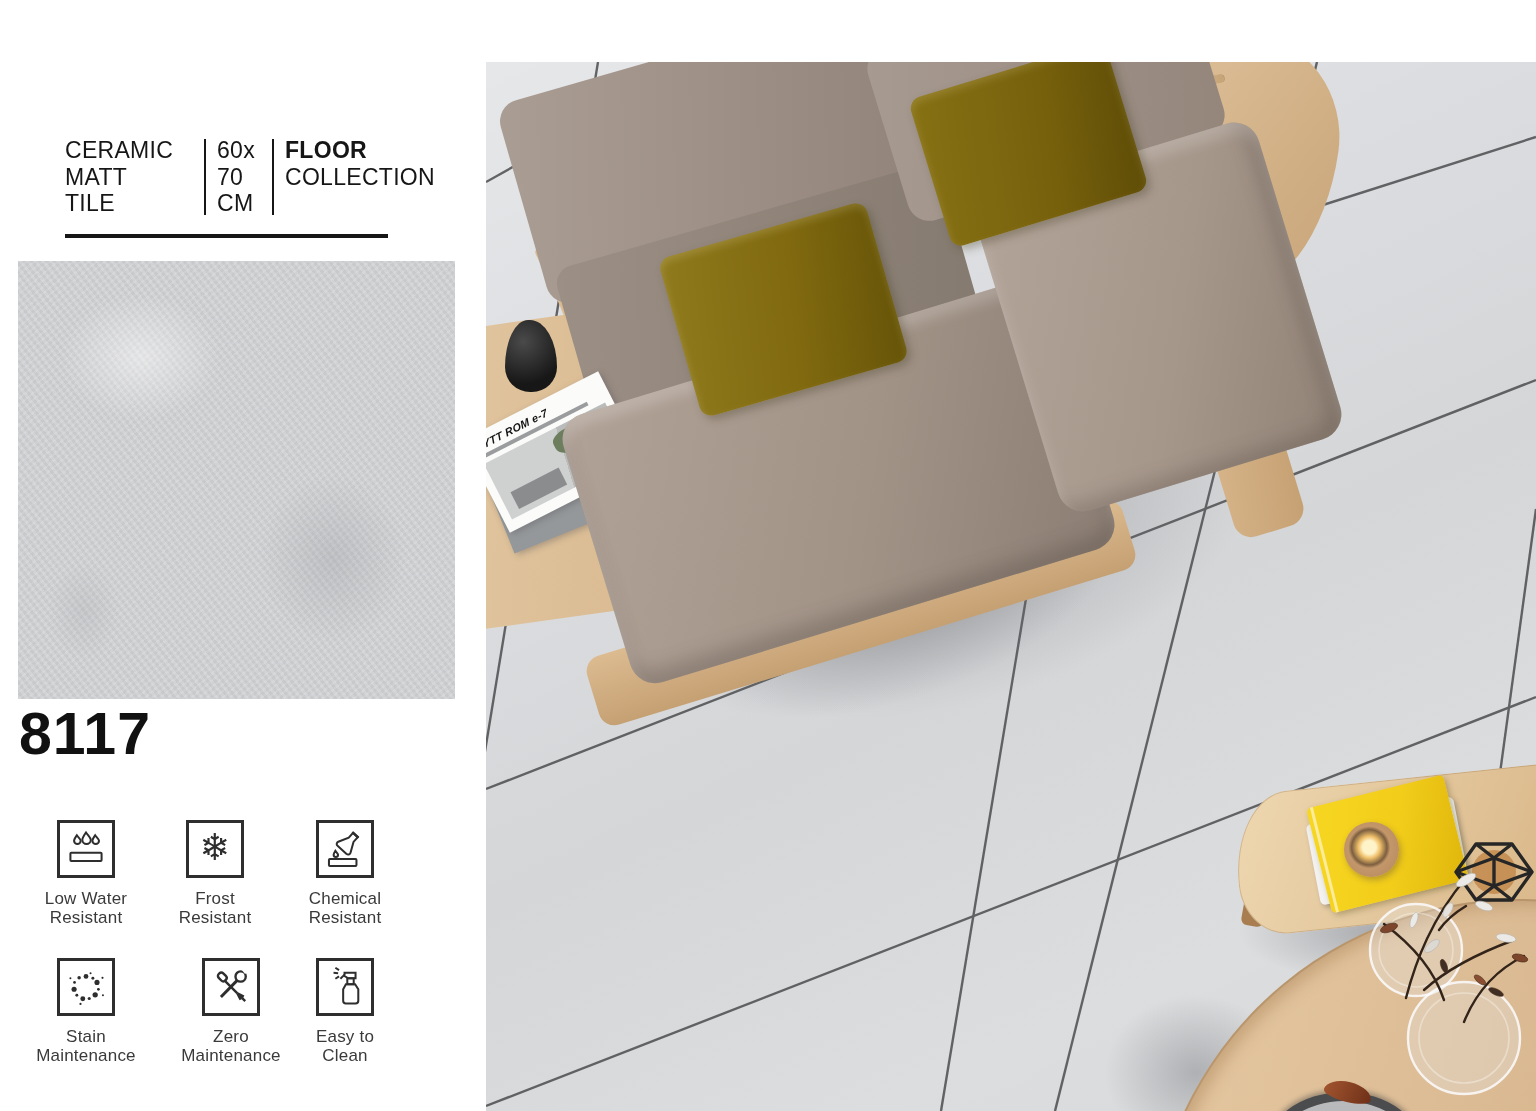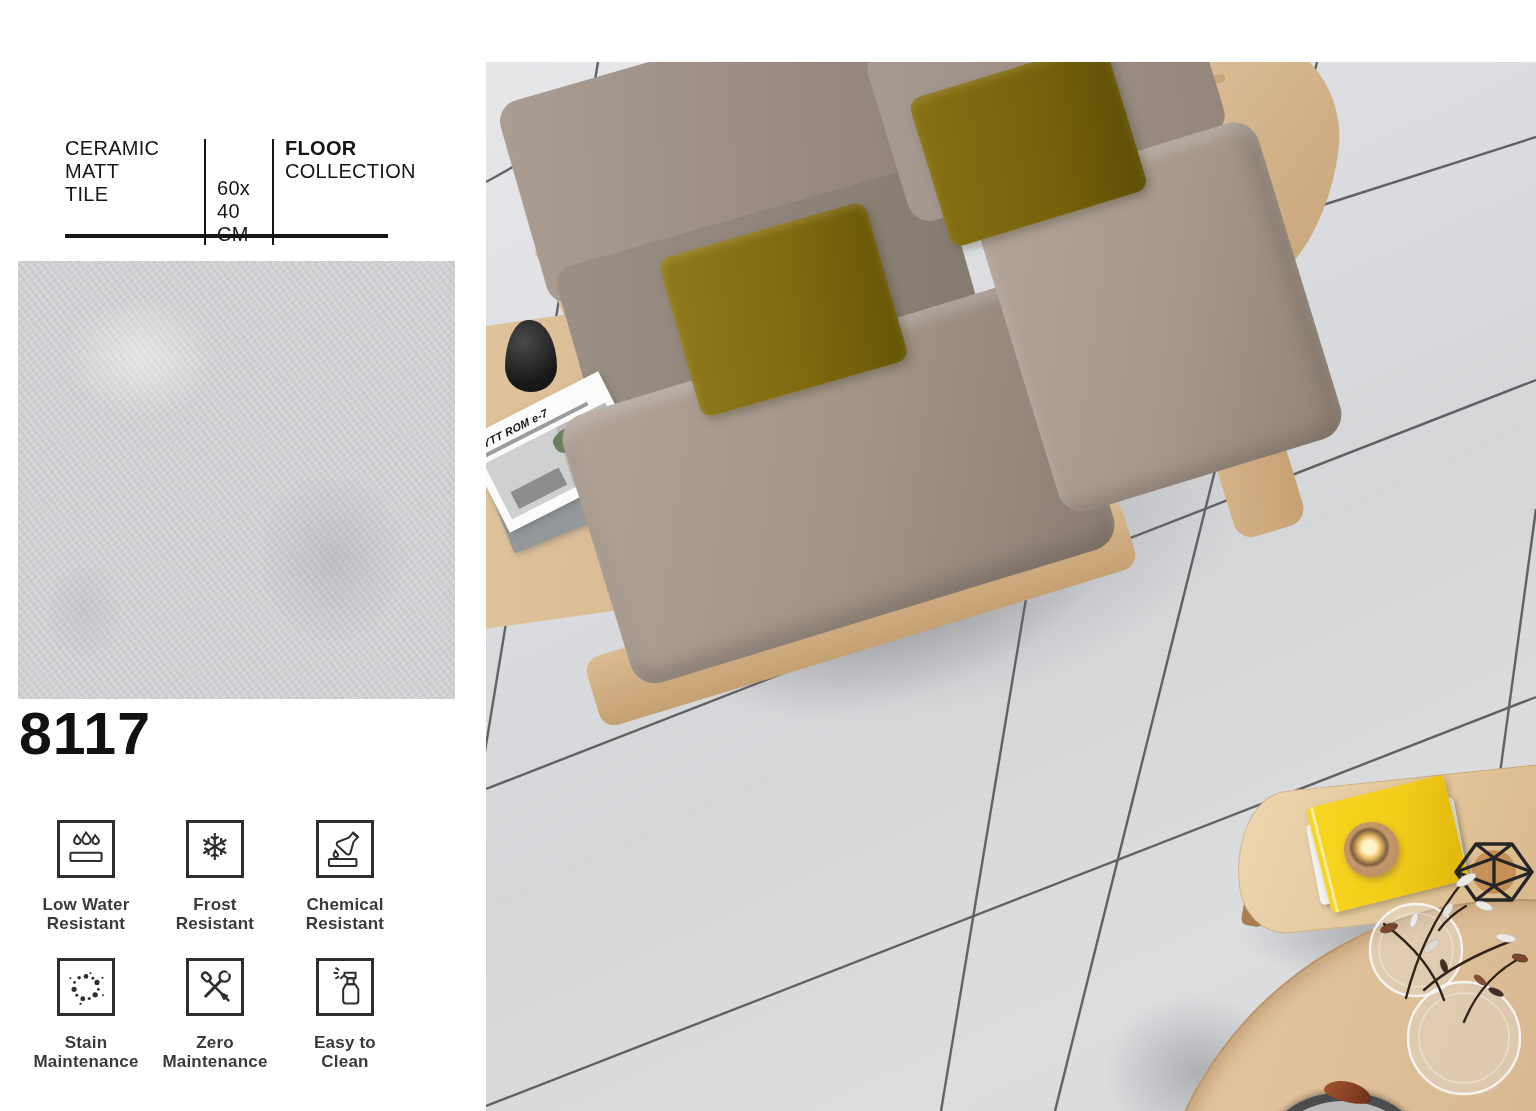--- a/index.html
+++ b/index.html
@@ -10,45 +10,45 @@
     --olive:#80690f; --olive-light:#8d7718;
     --yellow:#f2cd1a;
   }
   *{margin:0;padding:0;box-sizing:border-box;}
   html,body{background:#888;}
   .page{position:relative;width:1536px;height:1111px;background:#ffffff;overflow:hidden;
         font-family:"Liberation Sans","DejaVu Sans",sans-serif;color:var(--ink);}
 
   
   .hdr{position:absolute;left:65px;top:137px;display:flex;align-items:stretch;}
-  .hdr .col{font-size:20px;line-height:1.16;letter-spacing:.3px;color:#161616;white-space:pre-line;}
+  .hdr .col{font-size:23px;line-height:1.16;letter-spacing:.3px;color:#161616;white-space:pre-line;}
   .hdr .vline{width:2px;background:#161616;margin:2px 11px 2px 11px;}
   .hdr .c1{width:128px;}
-  .hdr .c2{width:44px;margin-top:40px;}
+  .hdr .c2{width:44px;}
   .hdr .c3{width:150px;}
   .hdr .bold{font-weight:700;}
   .rule{position:absolute;left:65px;top:234px;width:323px;height:4px;background:#161616;}
 
   .swatch{position:absolute;left:18px;top:261px;width:437px;height:438px;
     background-color:var(--tile);
     background-image:
       radial-gradient(closest-side at 28% 22%, rgba(255,255,255,.45), transparent 65%),
       radial-gradient(closest-side at 72% 68%, rgba(150,152,156,.30), transparent 60%),
       radial-gradient(closest-side at 15% 80%, rgba(160,162,166,.22), transparent 55%),
       repeating-linear-gradient(52deg, rgba(255,255,255,.06) 0 3px, rgba(120,122,126,.07) 3px 6px),
       repeating-linear-gradient(140deg, rgba(255,255,255,.05) 0 2px, rgba(130,132,136,.06) 2px 5px);
   }
 
   .code{position:absolute;left:19px;top:700px;font-size:59px;font-weight:800;letter-spacing:1px;color:#111;}
 
   .fcell{position:absolute;width:132px;display:flex;flex-direction:column;align-items:center;}
   .fbox{width:58px;height:58px;border:3px solid var(--icon);background:#fff;
         display:flex;align-items:center;justify-content:center;}
   .fbox svg{display:block;}
-  .flabel{margin-top:17px;font-size:17px;font-weight:700;color:var(--label);
+  .flabel{margin-top:11px;font-size:17px;font-weight:400;color:var(--label);
           line-height:1.12;text-align:center;letter-spacing:.2px;}
   .snow{font-family:"DejaVu Sans",sans-serif;font-size:37px;color:var(--icon);line-height:1;margin-top:-3px;}
 
   
   .photo{position:absolute;left:486px;top:62px;width:1050px;height:1049px;overflow:hidden;
     background:linear-gradient(155deg,#e6e7e9 0%,#dcdde0 30%,#d5d6d8 55%,#dcddDF 80%,#d7d8da 100%);}
   .photo .abs{position:absolute;}
   .grout{position:absolute;left:0;top:0;z-index:1;}
 
   .shadow{position:absolute;border-radius:50%;pointer-events:none;}
@@ -70,21 +70,21 @@
   .glassvase,.lantern{overflow:visible;}
 </style>
 </head>
 <body>
 
 <div class="page">
 
   <div class="hdr">
     <div class="col c1"><span>CERAMIC</span><br><span>MATT</span><br><span>TILE</span></div>
     <div class="vline"></div>
-    <div class="col c2"><span>60x</span><br><span>40</span><br><span>CM</span></div>
+    <div class="col c2"><span>60x</span><br><span>70</span><br><span>CM</span></div>
     <div class="vline"></div>
     <div class="col c3"><span class="bold">FLOOR</span><br><span>COLLECTION</span></div>
   </div>
   <div class="rule"></div>
 
   <div class="swatch"></div>
 
   <div class="code">8117</div>
 
   <div class="fcell" style="left:20px;top:820px;">
@@ -137,21 +137,21 @@
           <circle cx="42" cy="14" r="1.2"></circle>
         <circle cx="7" cy="14.5" r="1.1"></circle>
           <circle cx="42.5" cy="33" r="1.1"></circle>
           <circle cx="18" cy="42.5" r="1.2"></circle>
         <circle cx="29" cy="9" r="1.1"></circle>
       </svg>
     </div>
     <div class="flabel"><span>Stain</span><br><span>Maintenance</span></div>
   </div>
 
-  <div class="fcell" style="left:149px;top:958px;">
+  <div class="fcell" style="left:165px;top:958px;">
     <div class="fbox">
       <svg width="44" height="44" viewBox="0 0 48 48" fill="none" stroke="#2e2e2e" stroke-width="2.6">
         <circle cx="34.5" cy="12.5" r="5.6"></circle>
         <line x1="37.5" y1="7.5" x2="42.5" y2="3.5" stroke="#ffffff" stroke-width="6"></line>
         <line x1="31" y1="16.5" x2="13" y2="35" stroke-width="3.2"></line>
         <rect x="9.5" y="9.5" width="10" height="7" rx="3" transform="rotate(45 14.5 13)"></rect>
         <line x1="16.5" y1="16.5" x2="31" y2="31"></line>
         <line x1="31" y1="31" x2="38" y2="34.5"></line>
         <line x1="31" y1="31" x2="34.5" y2="38"></line>
         <line x1="33.5" y1="33.5" x2="39.5" y2="39.5"></line>

